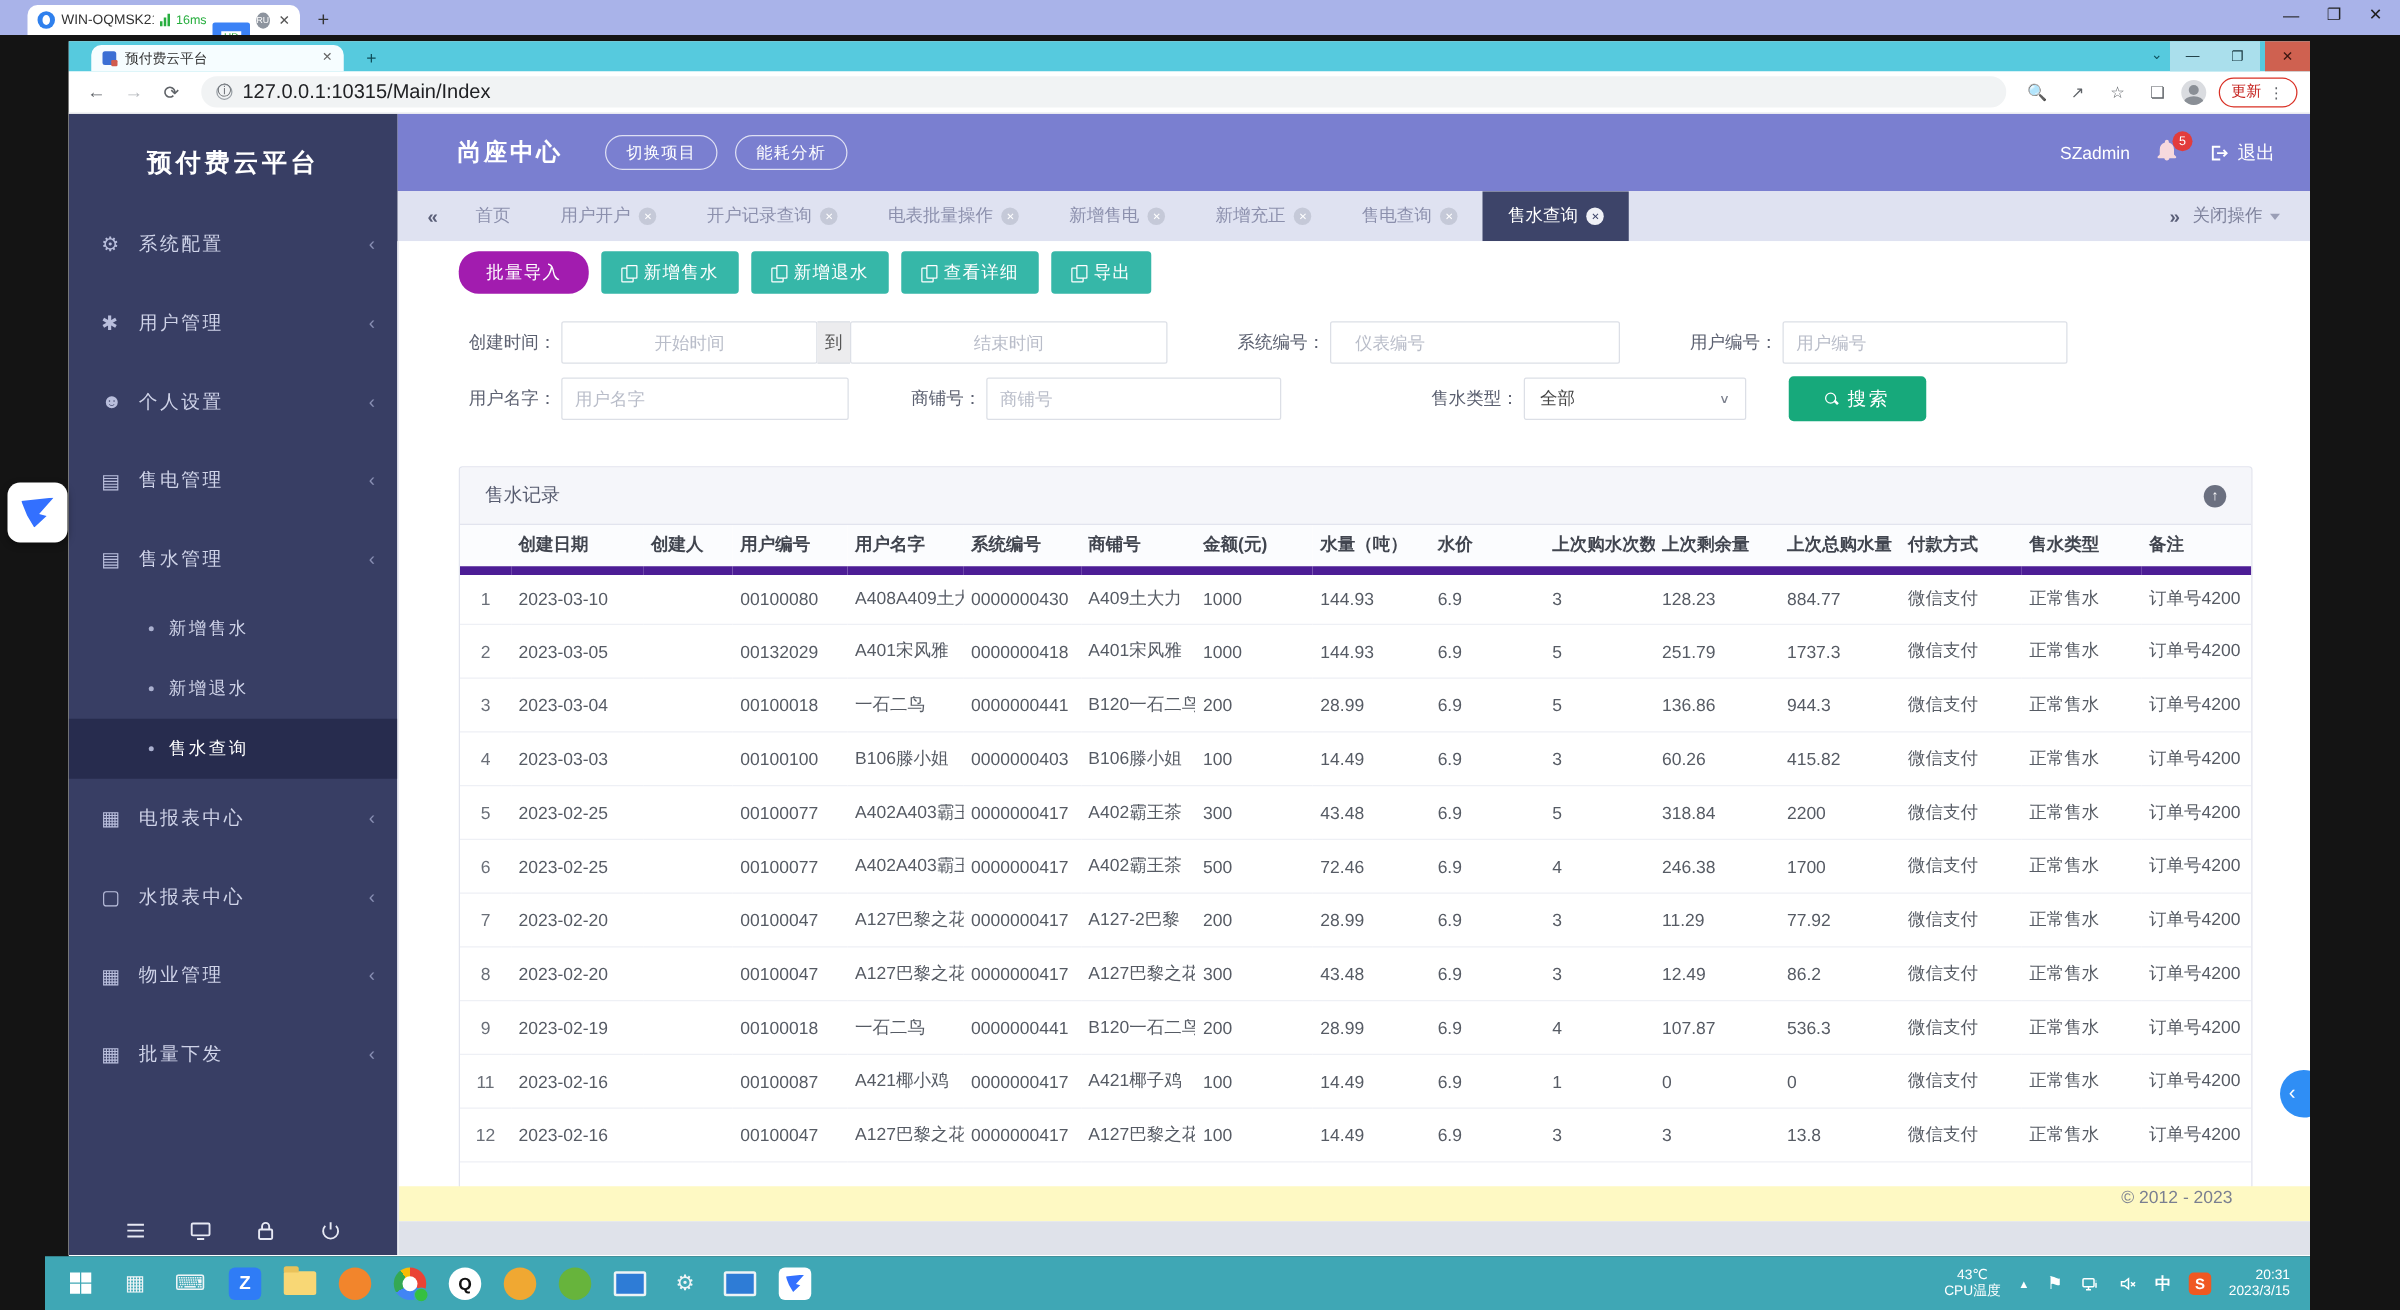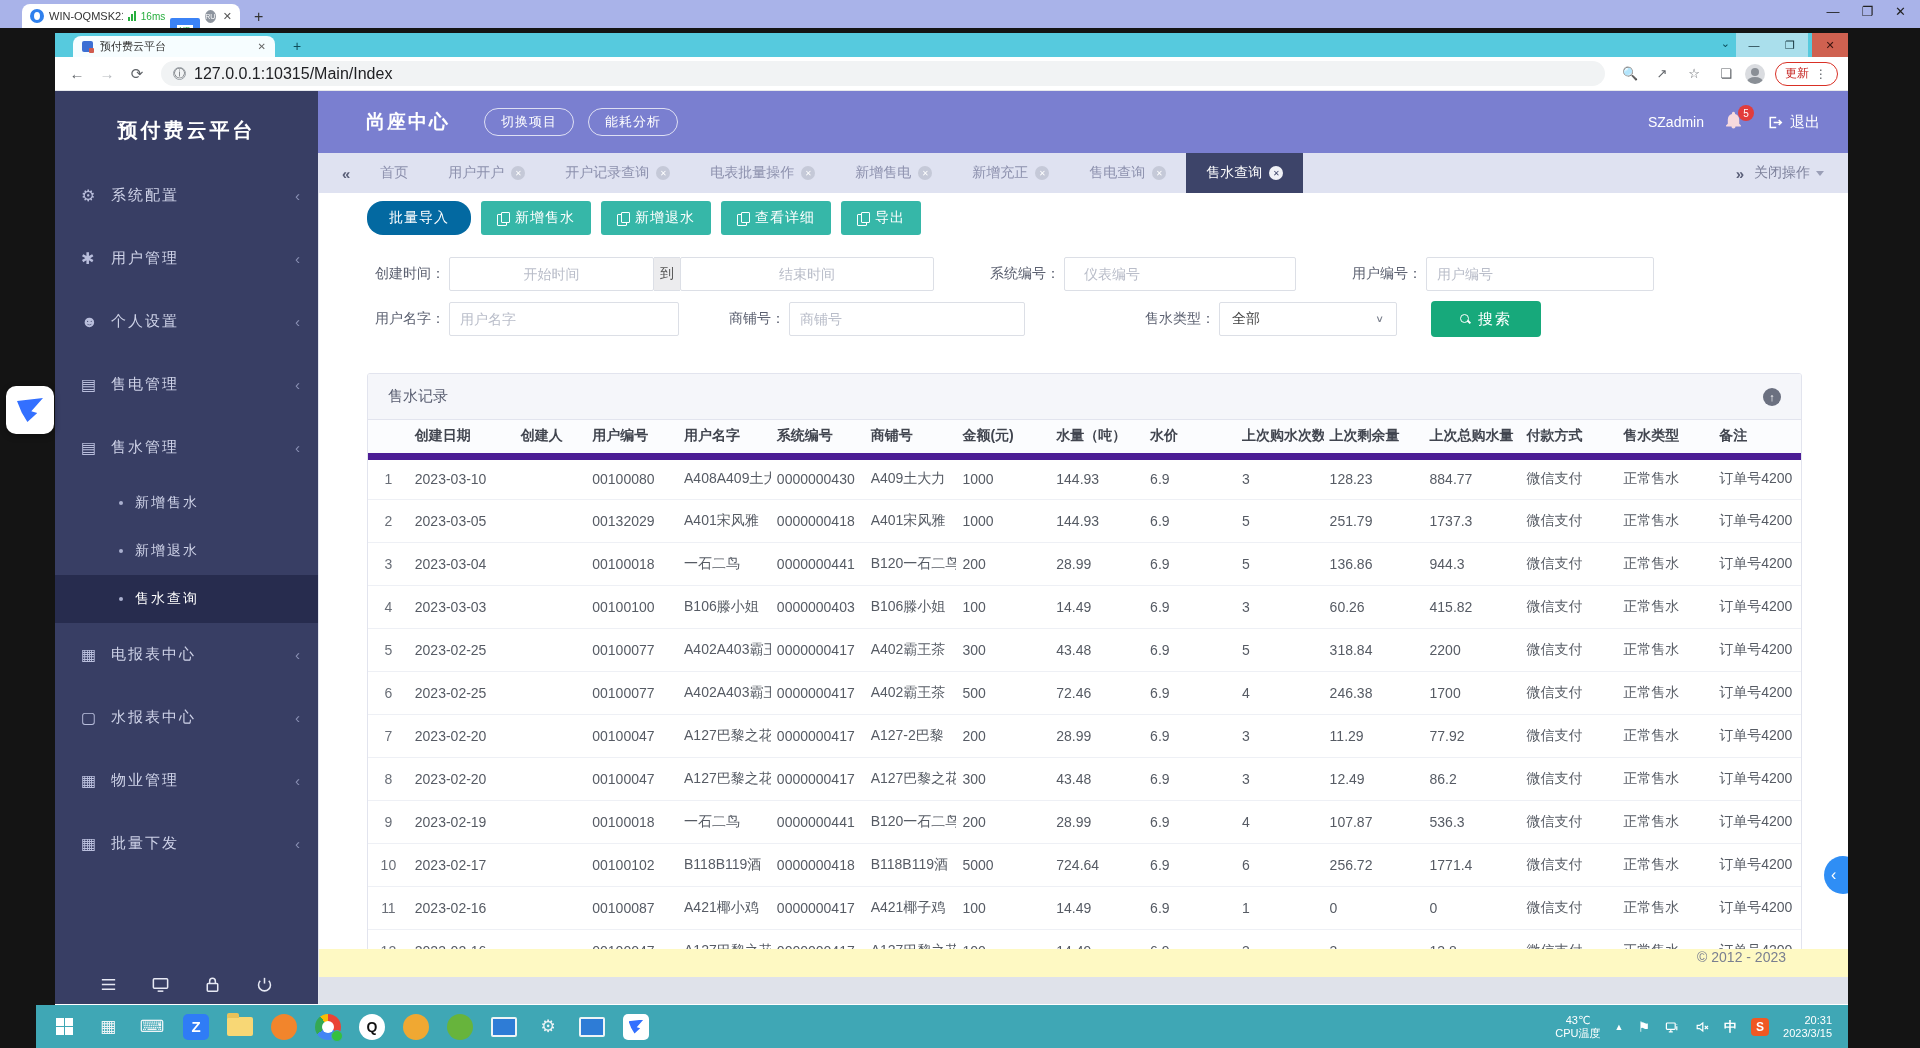--- a/index.html
+++ b/index.html
@@ -89,21 +89,21 @@
   .tab .close { width:14px; height:14px; border-radius:50%; background:#c5c9d8; color:#fff; font-size:8px; display:flex; align-items:center; justify-content:center; }
   .tab.active { background:#3d4469; color:#fff; }
   .tab.active .close { background:#f0f1f7; color:#3d4469; }
   .close-ops { display:flex; align-items:center; gap:6px; color:#7e829c; font-size:14px; padding-right:10px; }
   .caret-down { width:0; height:0; border-left:4px solid transparent; border-right:4px solid transparent; border-top:5px solid #9a9eb6; }
 
   
   .content { flex:1; background:#fff; position:relative; overflow:hidden; border-left:1px solid #e3e6ef; }
   .btn-row { display:flex; gap:10px; padding:8px 0 0 48px; }
   .btn { height:34px; display:flex; align-items:center; gap:7px; padding:0 16px; color:#fff; font-size:14px; border-radius:3px; border:none; letter-spacing:1px; }
-  .btn.blue { background:#0369a1; padding:0 22px;border-radius:16px; }
+  .btn.blue { background:#a21caf; padding:0 22px;border-radius:16px; }
   .btn.teal { background:#36b7a8; }
   .btn .clip { width:11px; height:13px; position:relative; flex:none; }
   .btn .clip::before { content:""; position:absolute; left:0; top:2px; width:8px; height:10px; border:1.4px solid #fff; border-radius:1px; }
   .btn .clip::after { content:""; position:absolute; left:4px; top:0; width:7px; height:9px; background:inherit; border:1.4px solid #fff; border-radius:1px; background:#36b7a8; }
 
   .filters { padding-left:48px; }
   .frow { display:flex; align-items:center; margin-top:22px; }
   .frow2 { margin-top:10px; }
   .flabel { font-size:14px; color:#5b6070; text-align:right; }
   .fin { height:34px; border:1px solid #dcdfe6; border-radius:2px; font-size:14px; color:#333; padding:0 10px; outline:none; background:#fff; }
@@ -614,38 +614,20 @@
                     <td>28.99</td>
                     <td>6.9</td>
                     <td>4</td>
                     <td>107.87</td>
                     <td>536.3</td>
                     <td>微信支付</td>
                     <td>正常售水</td>
                     <td>订单号4200</td>
                   </tr>
                   <tr>
-                    <td class="num">10</td>
-                    <td>2023-02-17</td>
-                    <td></td>
-                    <td>00100102</td>
-                    <td>B118B119酒</td>
-                    <td>0000000418</td>
-                    <td>B118B119酒</td>
-                    <td>5000</td>
-                    <td>724.64</td>
-                    <td>6.9</td>
-                    <td>6</td>
-                    <td>256.72</td>
-                    <td>1771.4</td>
-                    <td>微信支付</td>
-                    <td>正常售水</td>
-                    <td>订单号4200</td>
-                  </tr>
-                  <tr>
                     <td class="num">11</td>
                     <td>2023-02-16</td>
                     <td></td>
                     <td>00100087</td>
                     <td>A421椰小鸡</td>
                     <td>0000000417</td>
                     <td>A421椰子鸡</td>
                     <td>100</td>
                     <td>14.49</td>
                     <td>6.9</td>

